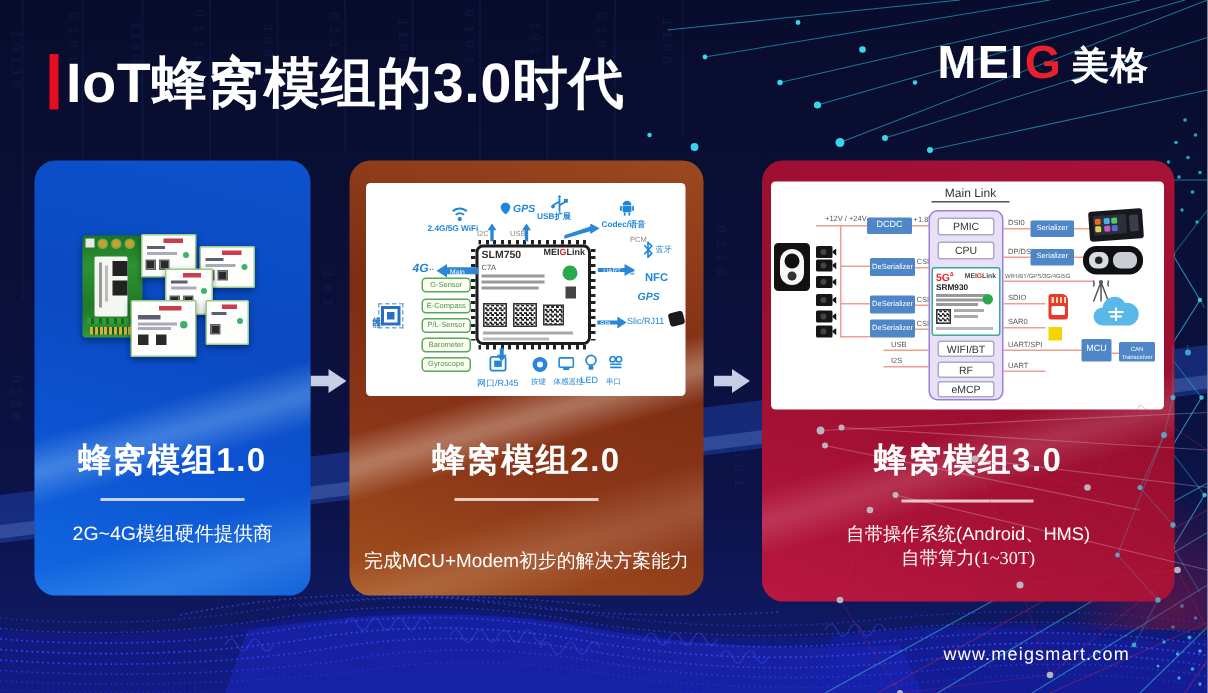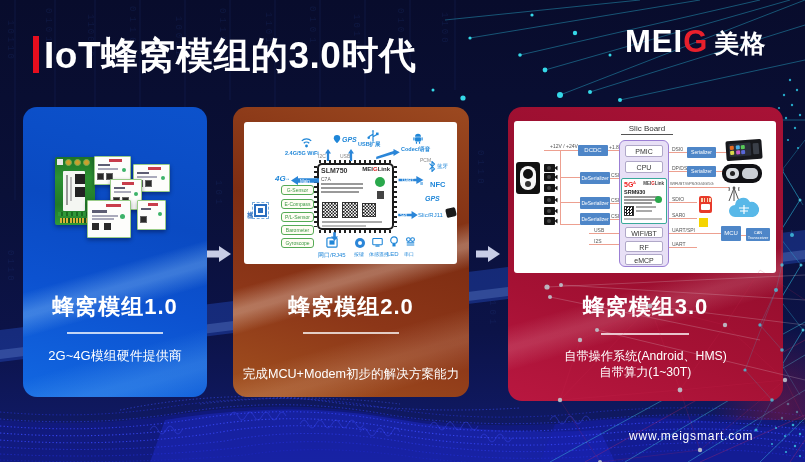--- a/index.html
+++ b/index.html
@@ -406,21 +406,21 @@
       </svg>
   </div>
   <div class="ctitle abs" style="top:185px;">蜂窝模组2.0</div>
   <div class="cline abs" style="left:70px;top:225px;width:96px;"></div>
   <div class="ctext abs" style="top:259px;font-size:12.6px;">完成MCU+Modem初步的解决方案能力</div>
 </div>
 
 <div id="card3" class="card abs">
   <div class="beam" style="top:180px;background:linear-gradient(180deg,transparent,rgba(255,210,220,0.16) 45%,rgba(255,210,220,0.16) 55%,transparent);"></div>
   <div class="inset abs" style="left:6px;top:14px;width:262px;height:152px;" id="inset3">
-    <div class="abs" style="left:107px;top:3px;width:52px;color:#333;font-size:8px;text-align:center;border-bottom:1px solid #555;padding-bottom:1px;">Slic Board</div>
+    <div class="abs" style="left:107px;top:3px;width:52px;color:#333;font-size:8px;text-align:center;border-bottom:1px solid #555;padding-bottom:1px;">Main Link</div>
 
     <div class="rline" style="left:30px;top:29px;width:34px;height:1px;"></div>
     <div class="rline" style="left:93px;top:29px;width:17px;height:1px;"></div>
     <div class="rline" style="left:155px;top:31px;width:18px;height:1px;"></div>
     <div class="rline" style="left:155px;top:50px;width:18px;height:1px;"></div>
     <div class="rline" style="left:202px;top:31px;width:12px;height:1px;"></div>
     <div class="rline" style="left:202px;top:50px;width:8px;height:1px;"></div>
     <div class="rline" style="left:46px;top:29px;width:1px;height:75px;"></div>
     <div class="rline" style="left:46px;top:56px;width:20px;height:1px;"></div>
     <div class="rline" style="left:46px;top:81px;width:20px;height:1px;"></div>
@@ -530,21 +530,21 @@
         <g stroke="#fff" stroke-width="1.2" fill="none">
           <path d="M12,13 L22,13 M17,10 L17,19 M13,16 L21,16"></path>
         </g>
       </svg>
 
     <div class="abs" style="left:185px;top:97px;width:9px;height:9px;background:#f5d400;"></div>
   </div>
   <div class="ctitle abs" style="top:185px;">蜂窝模组3.0</div>
   <div class="cline abs" style="left:93px;top:226px;width:88px;"></div>
   <div class="ctext abs" style="top:241px;font-size:12.2px;">自带操作系统(Android、HMS)</div>
-  <div class="ctext abs" style="top:257px;font-size:12.2px;">自带算力(1~30T)</div>
+  <div class="ctext abs" style="top:257px;font-size:12.2px;font-family:Liberation Serif, serif;">自带算力(1~30T)</div>
 </div>
 
 <svg class="abs" style="left:207px;top:246px" width="24" height="16" viewBox="0 0 24 16">
   <polygon points="0,4.5 12,4.5 12,0 24,8 12,16 12,11.5 0,11.5" fill="#c8cde6"></polygon>
 </svg>
 <svg class="abs" style="left:476px;top:246px" width="24" height="16" viewBox="0 0 24 16">
   <polygon points="0,4.5 12,4.5 12,0 24,8 12,16 12,11.5 0,11.5" fill="#c8cde6"></polygon>
 </svg>
 
 <svg class="abs" style="left:520px;top:230px" width="285" height="232" viewBox="0 0 285 232">

